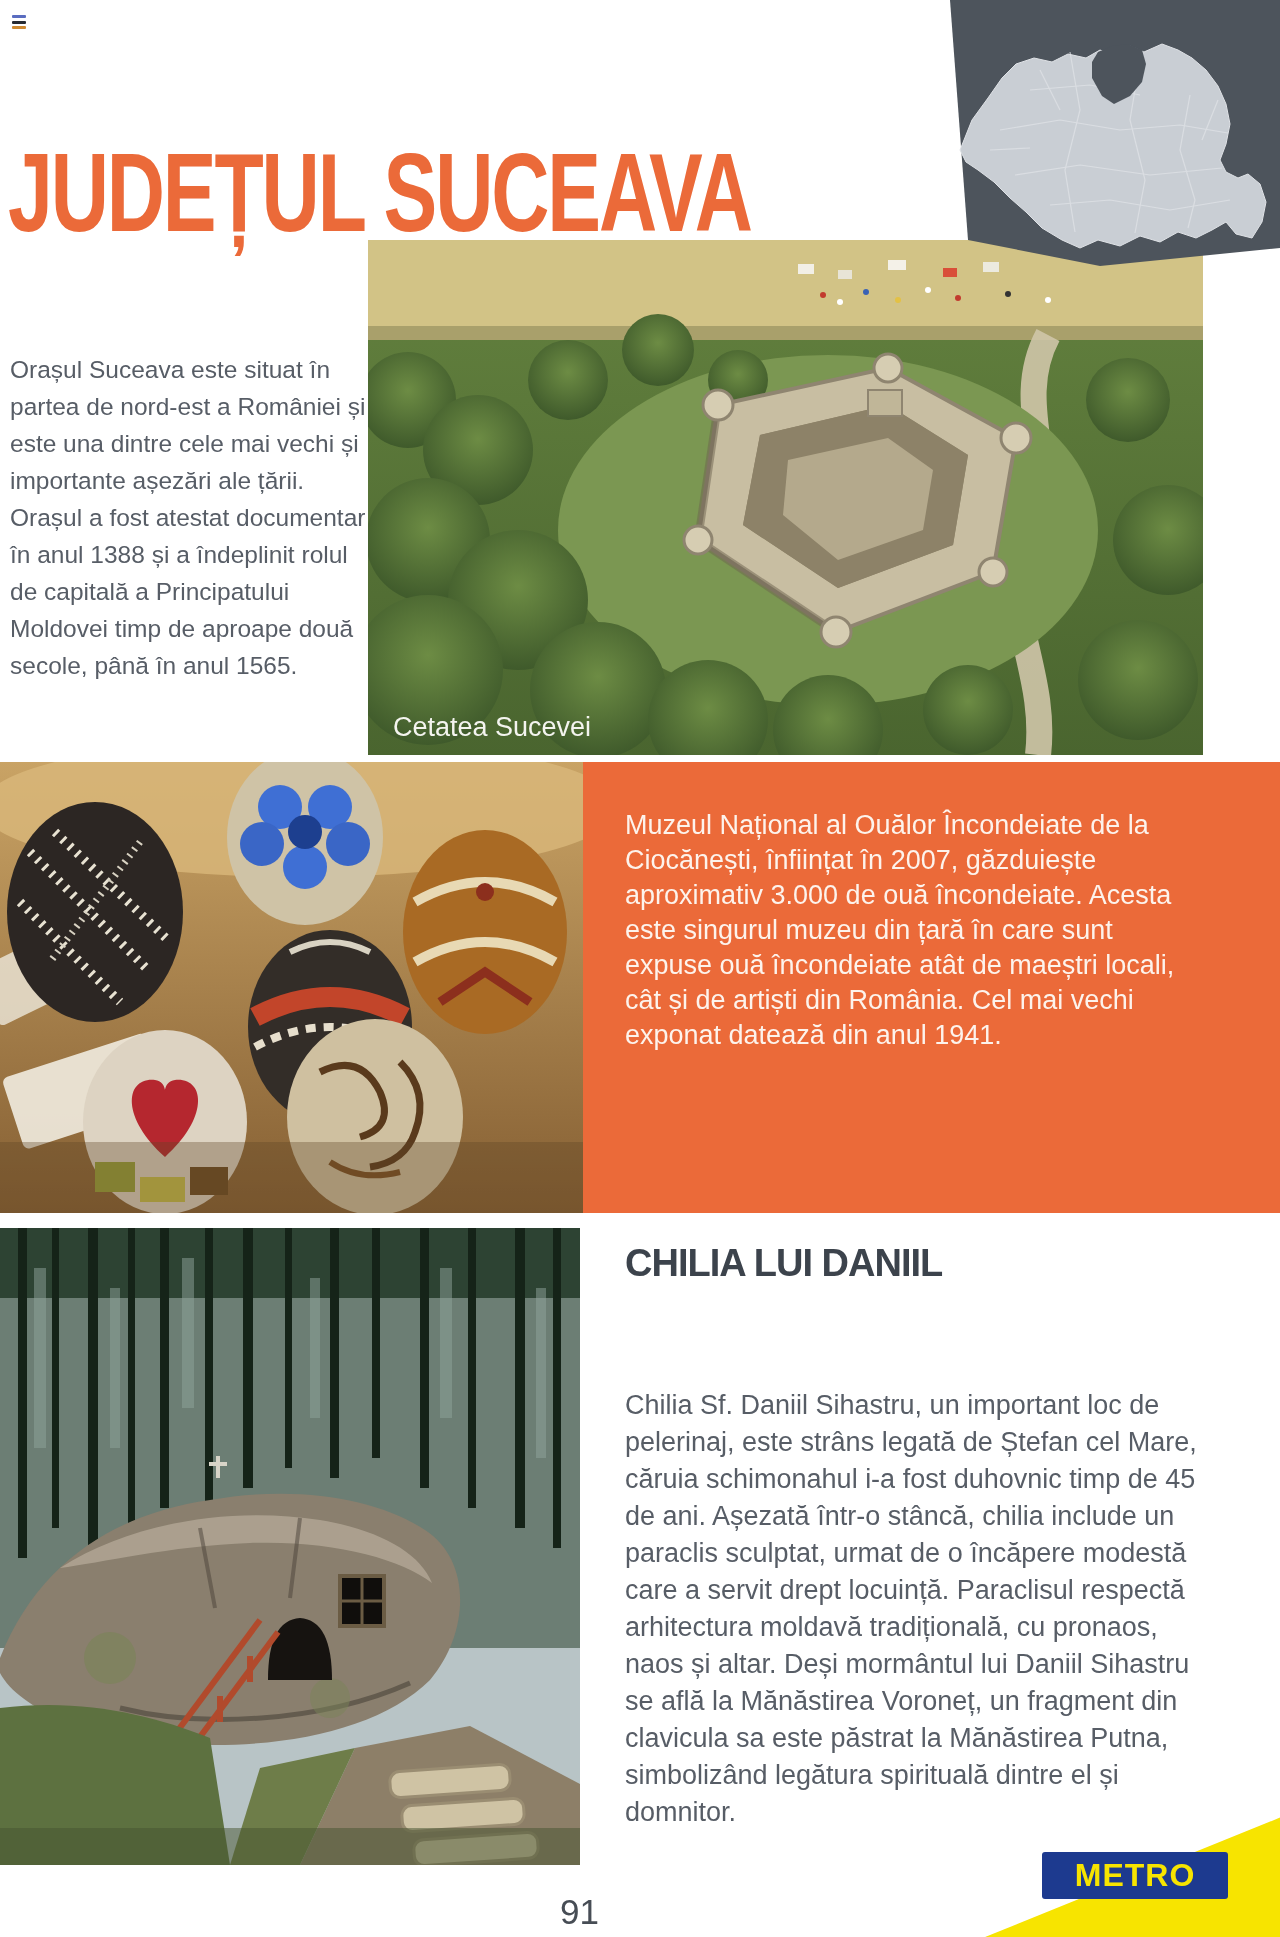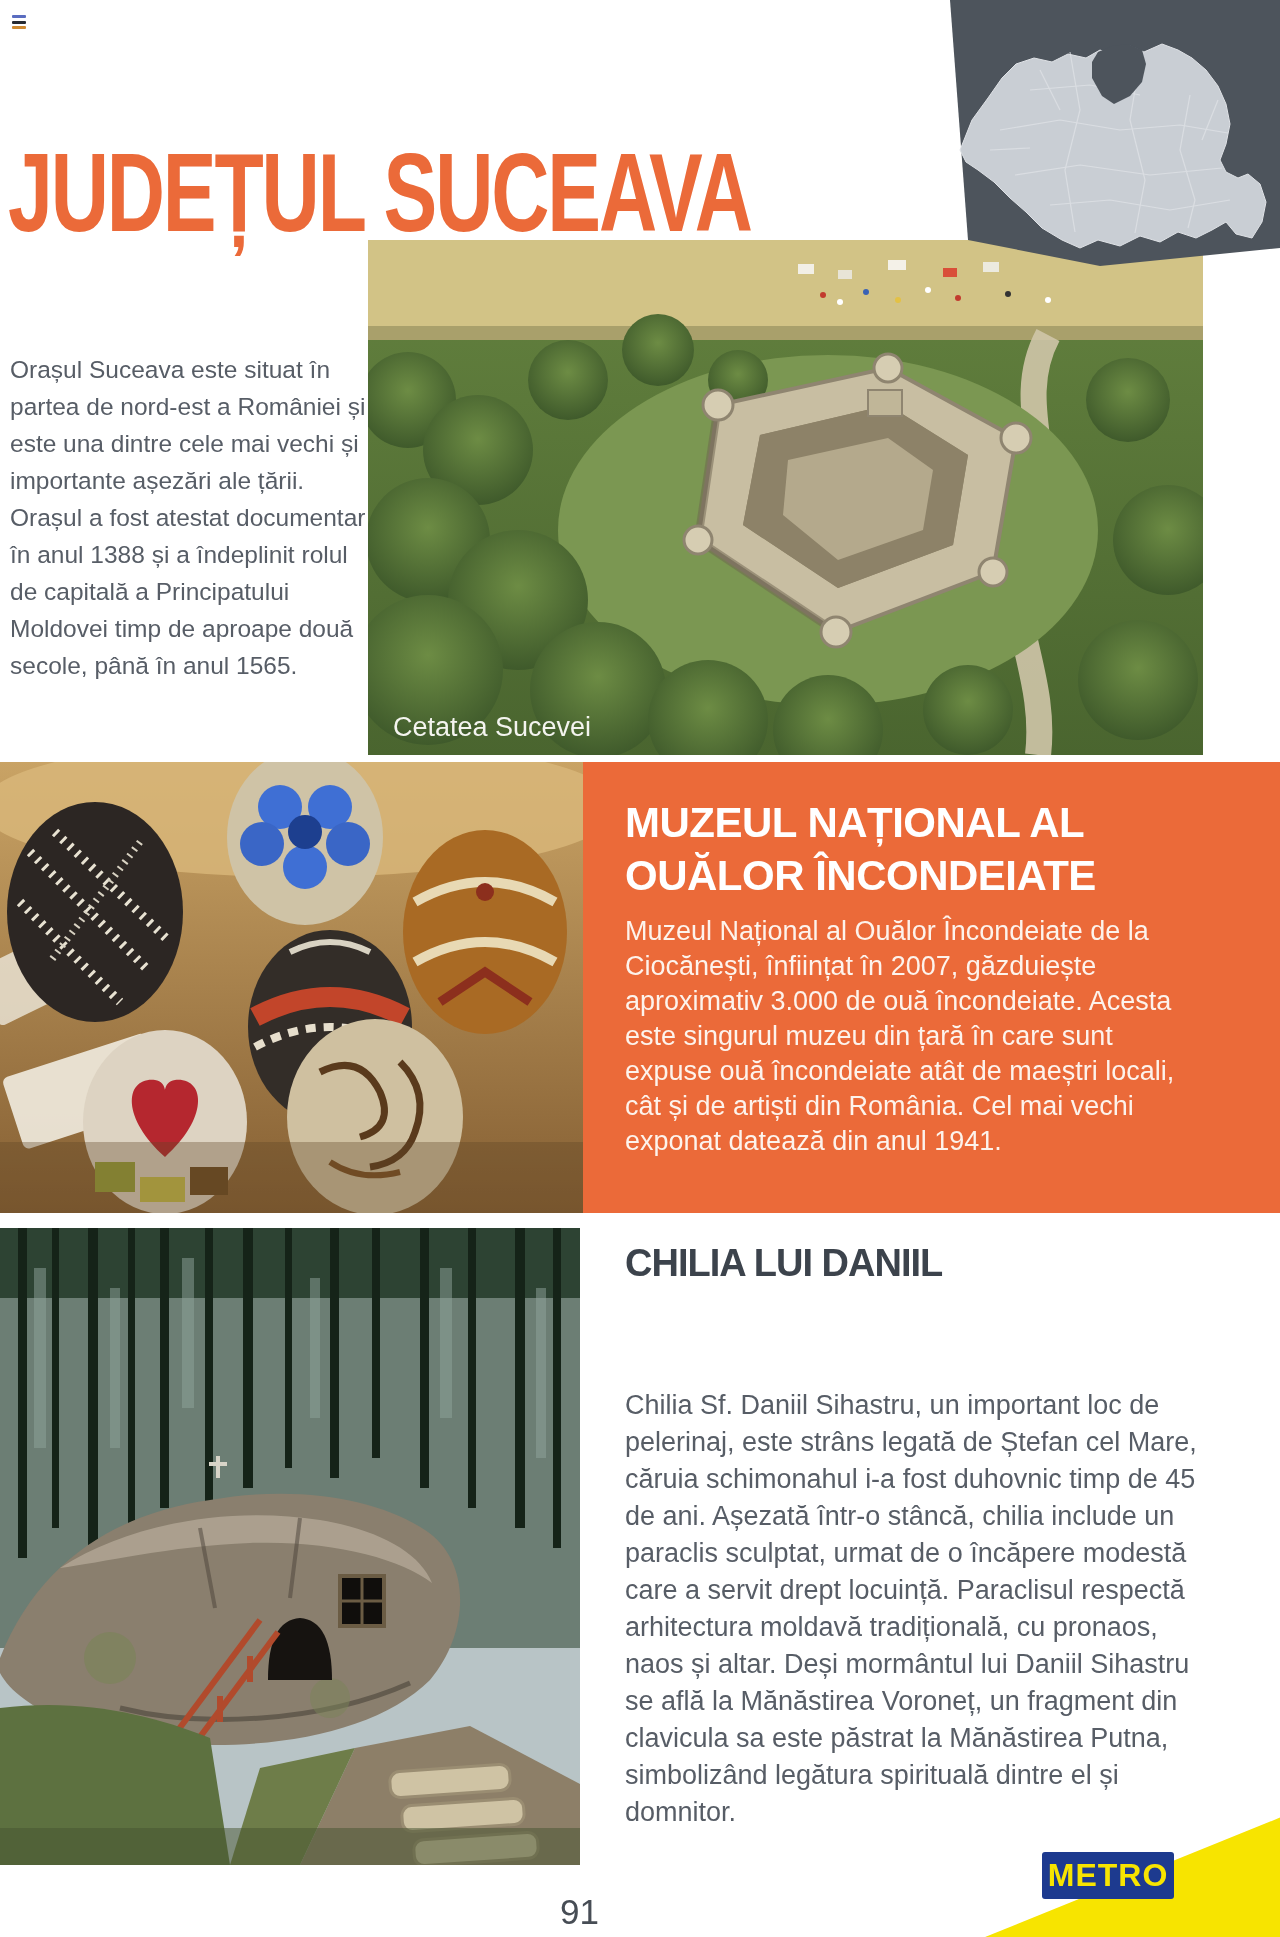--- a/index.html
+++ b/index.html
@@ -47,21 +47,21 @@
   .chilia-heading{position:absolute;left:625px;top:1240px;font-size:38px;line-height:47px;letter-spacing:-1px;}
   .chilia-body{position:absolute;left:625px;top:1360px;width:588px;font-size:27px;line-height:37px;
                color:var(--body-gray,#575d66);}
 
   
   .page-number{position:absolute;left:560px;top:1892px;width:80px;text-align:left;
                font-size:35px;color:#474d55;}
   .metro-wedge{position:absolute;left:980px;top:1810px;width:300px;height:127px;
                background:var(--metro-yellow,#f7e400);
                clip-path:polygon(1.7% 100%,100% 6%,100% 100%);}
-  .metro-box{position:absolute;left:1042px;top:1852px;width:132px;height:47px;border-radius:3px;
+  .metro-box{position:absolute;left:1042px;top:1852px;width:186px;height:47px;border-radius:3px;
              background:var(--metro-blue,#1d3a8f);display:flex;align-items:center;justify-content:center;}
   .metro-box span{font-weight:800;font-size:32px;letter-spacing:1px;color:var(--metro-yellow,#f7e400);}
 </style>
 </head>
 <body>
 
 <div class="page">
 
   <div class="menu-icon">
     <span class="b1"></span>
@@ -216,24 +216,20 @@
         <path d="M165,395 C120,355 125,315 155,318 C168,320 165,335 165,335 C165,335 162,320 175,318 C205,315 210,355 165,395 Z" fill="#b5272f"></path>
         <rect x="95" y="400" width="40" height="30" fill="#97a03a"></rect>
         <rect x="140" y="415" width="45" height="25" fill="#c7bf4a"></rect>
         <rect x="190" y="405" width="38" height="28" fill="#6b4a23"></rect>
       </g>
       <rect y="380" width="583" height="71" fill="#5e4424" opacity=".35"></rect>
     </svg>
   </div>
 
   <div class="orange-band">
-    <h2 class="sec-heading">
-      <span>MUZEUL NAȚIONAL AL</span>
-      <span>OUĂLOR ÎNCONDEIATE</span>
-    </h2>
     <p class="orange-body">Muzeul Național al Ouălor Încondeiate de la Ciocănești, înființat în 2007, găzduiește aproximativ 3.000 de ouă încondeiate. Acesta este singurul muzeu din țară în care sunt expuse ouă încondeiate atât de maeștri locali, cât și de artiști din România. Cel mai vechi exponat datează din anul 1941.</p>
   </div>
 
   <div class="photo chilia-photo">
     <svg viewBox="0 0 580 637" preserveAspectRatio="none">
       <defs>
         <linearGradient id="rock" x1="0" y1="0" x2="1" y2="1">
           <stop offset="0%" stop-color="#a3988а"></stop>
             <stop offset="0%" stop-color="#a39887"></stop>
           <stop offset="100%" stop-color="#5f564a"></stop>

